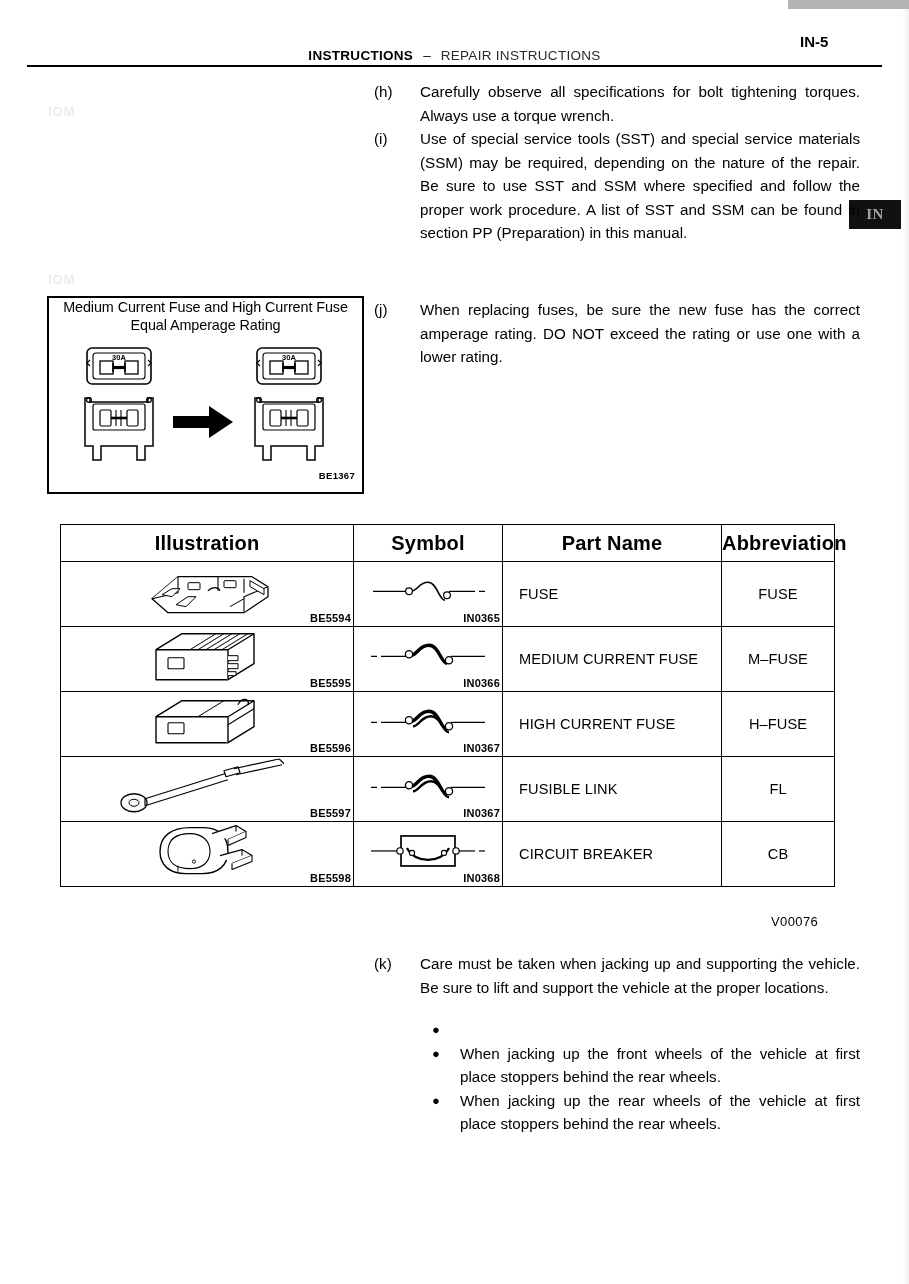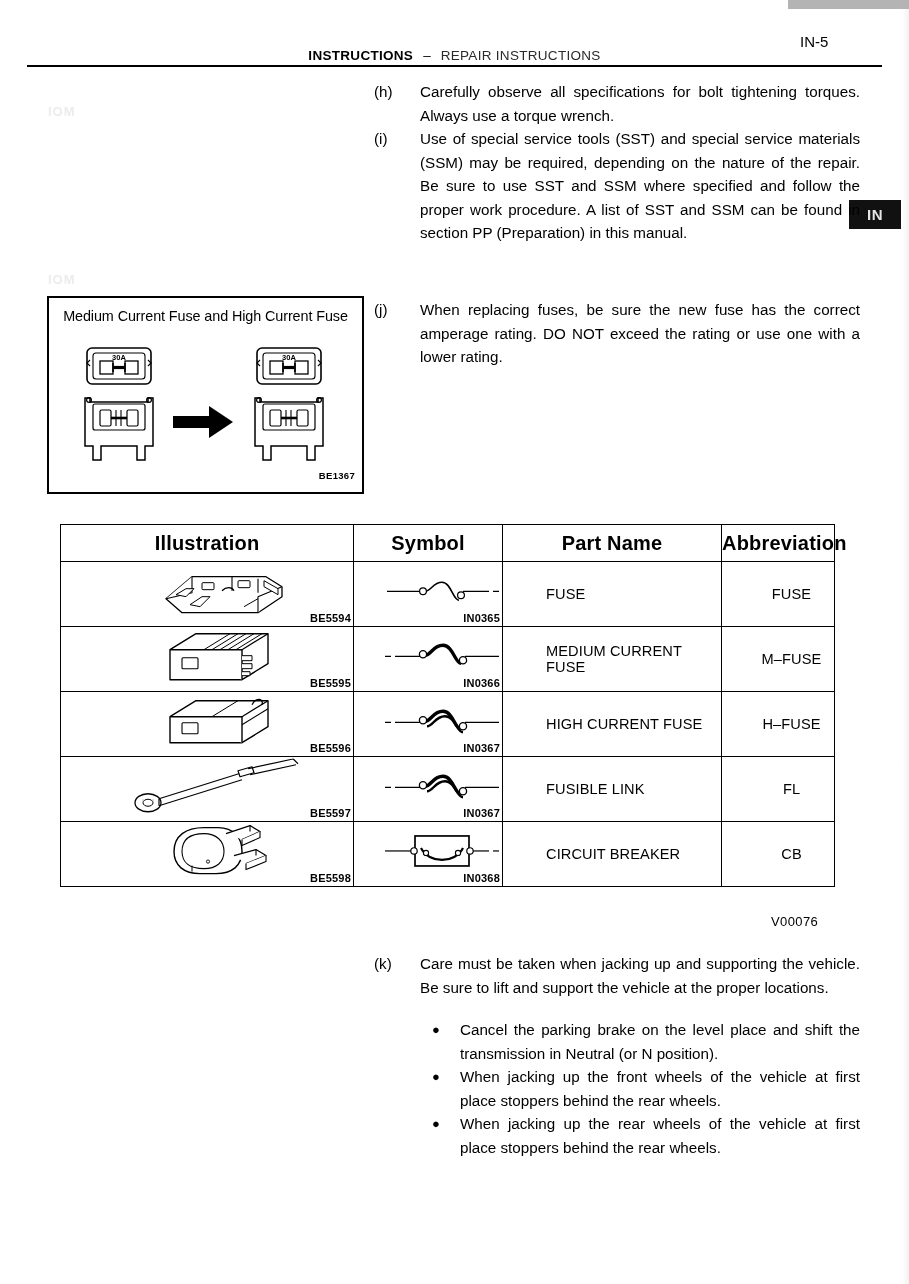--- a/index.html
+++ b/index.html
@@ -41,21 +41,21 @@
     right: 0; top: 9px;
     width: 7px; height: 1275px;
     background: linear-gradient(to right,#ffffff,#f2f2f2);
   }
 
   
   .page-no {
     position: absolute;
     left: 800px; top: 33px;
     font-size: 15px;
-    font-weight: normal;
+    font-weight: bold;
     letter-spacing: 0px;
   }
   .header-line-wrap {
     position: absolute;
     left: 27px; top: 48px;
     width: 855px;
   }
   .header-title {
     text-align: center;
     font-size: 13.5px;
@@ -79,27 +79,28 @@
     border-bottom: 2.4px solid #000;
     width: 100%;
   }
 
   
   .side-tab {
     position: absolute;
     left: 849px; top: 200px;
     width: 52px; height: 29px;
     background: #111111;
-    color: #e5e5e5;
+    color: #a3a3a3;
     font-size: 15px;
     font-weight: bold;
     display: flex;
     align-items: center;
     justify-content: center;
     letter-spacing: 0.5px;
+    font-family: Liberation Serif, serif;
   }
 
   
   .para {
     position: absolute;
     display: flex;
     font-size: 15.2px;
     line-height: 23.6px;
   }
   .para .marker {
@@ -141,21 +142,20 @@
     left: 47px; top: 296px;
     width: 317px; height: 198px;
     border: 2.2px solid #000;
     background: #fff;
     box-sizing: border-box;
   }
   .figure-caption {
     text-align: center;
     font-size: 14.4px;
     line-height: 18px;
-    padding-top: 9px;
     letter-spacing: -0.1px;
   }
   .figure-code {
     position: absolute;
     right: 7px; bottom: 11px;
     font-size: 9.5px;
     font-weight: bold;
     letter-spacing: 0.3px;
   }
   .fig-svg {
@@ -179,21 +179,20 @@
     vertical-align: middle;
   }
   .parts-table thead th {
     height: 36px;
     font-size: 20px;
     font-weight: bold;
     letter-spacing: 0.2px;
   }
   .parts-table tbody td {
     height: 64px;
-    padding-left: 27px;
   }
   .col-illus { width: 292px; }
   .col-symbol { width: 148px; }
   .col-part { width: 218px; }
   .col-abbr { width: 112px; }
 
   .cell-inner {
     position: relative;
     width: 100%;
     height: 100%;
@@ -277,20 +276,21 @@
   </div>
 
   <div class="para" style="left:374px; top:298px; width:486px;">
     <span class="marker">(j)</span>
     <span class="ptext">When replacing fuses, be sure the new fuse has the correct amperage rating. DO NOT exceed the rating or use one with a lower rating.</span>
   </div>
 
   <div class="figure-box">
     <div class="figure-caption">
       <div>Medium Current Fuse and High Current Fuse</div>
+      <div>Equal Amperage Rating</div>
     </div>
 
     <svg class="fig-svg" viewBox="0 0 313 150">
 
       <g stroke="#000" fill="none">
         <rect x="38" y="6" width="64" height="36" rx="5" stroke-width="1.6"></rect>
         <rect x="44" y="11" width="52" height="26" rx="3" stroke-width="1.1"></rect>
         <path d="M41 18 L38 21 L41 24" stroke-width="1.1"></path>
         <path d="M99 18 L102 21 L99 24" stroke-width="1.1"></path>
         <rect x="51" y="19" width="13" height="13" stroke-width="1.3" fill="#fff"></rect>
@@ -581,21 +581,20 @@
   <div class="table-code">V00076</div>
 
   <div class="para" style="left:374px; top:952px; width:486px;">
     <span class="marker">(k)</span>
     <span class="ptext">Care must be taken when jacking up and supporting the vehicle. Be sure to lift and support the vehicle at the proper locations.</span>
   </div>
 
   <div class="bullet-list" style="left:412px; top:1018px;">
     <div class="bullet-row">
       <span class="dot">●</span>
-      <span class="btext">Cancel the parking brake on the level place and shift the transmission in Neutral (or N position).</span>
     </div>
     <div class="bullet-row">
       <span class="dot">●</span>
       <span class="btext">When jacking up the front wheels of the vehicle at first place stoppers behind the rear wheels.</span>
     </div>
     <div class="bullet-row">
       <span class="dot">●</span>
       <span class="btext">When jacking up the rear wheels of the vehicle at first place stoppers behind the rear wheels.</span>
     </div>
   </div>

